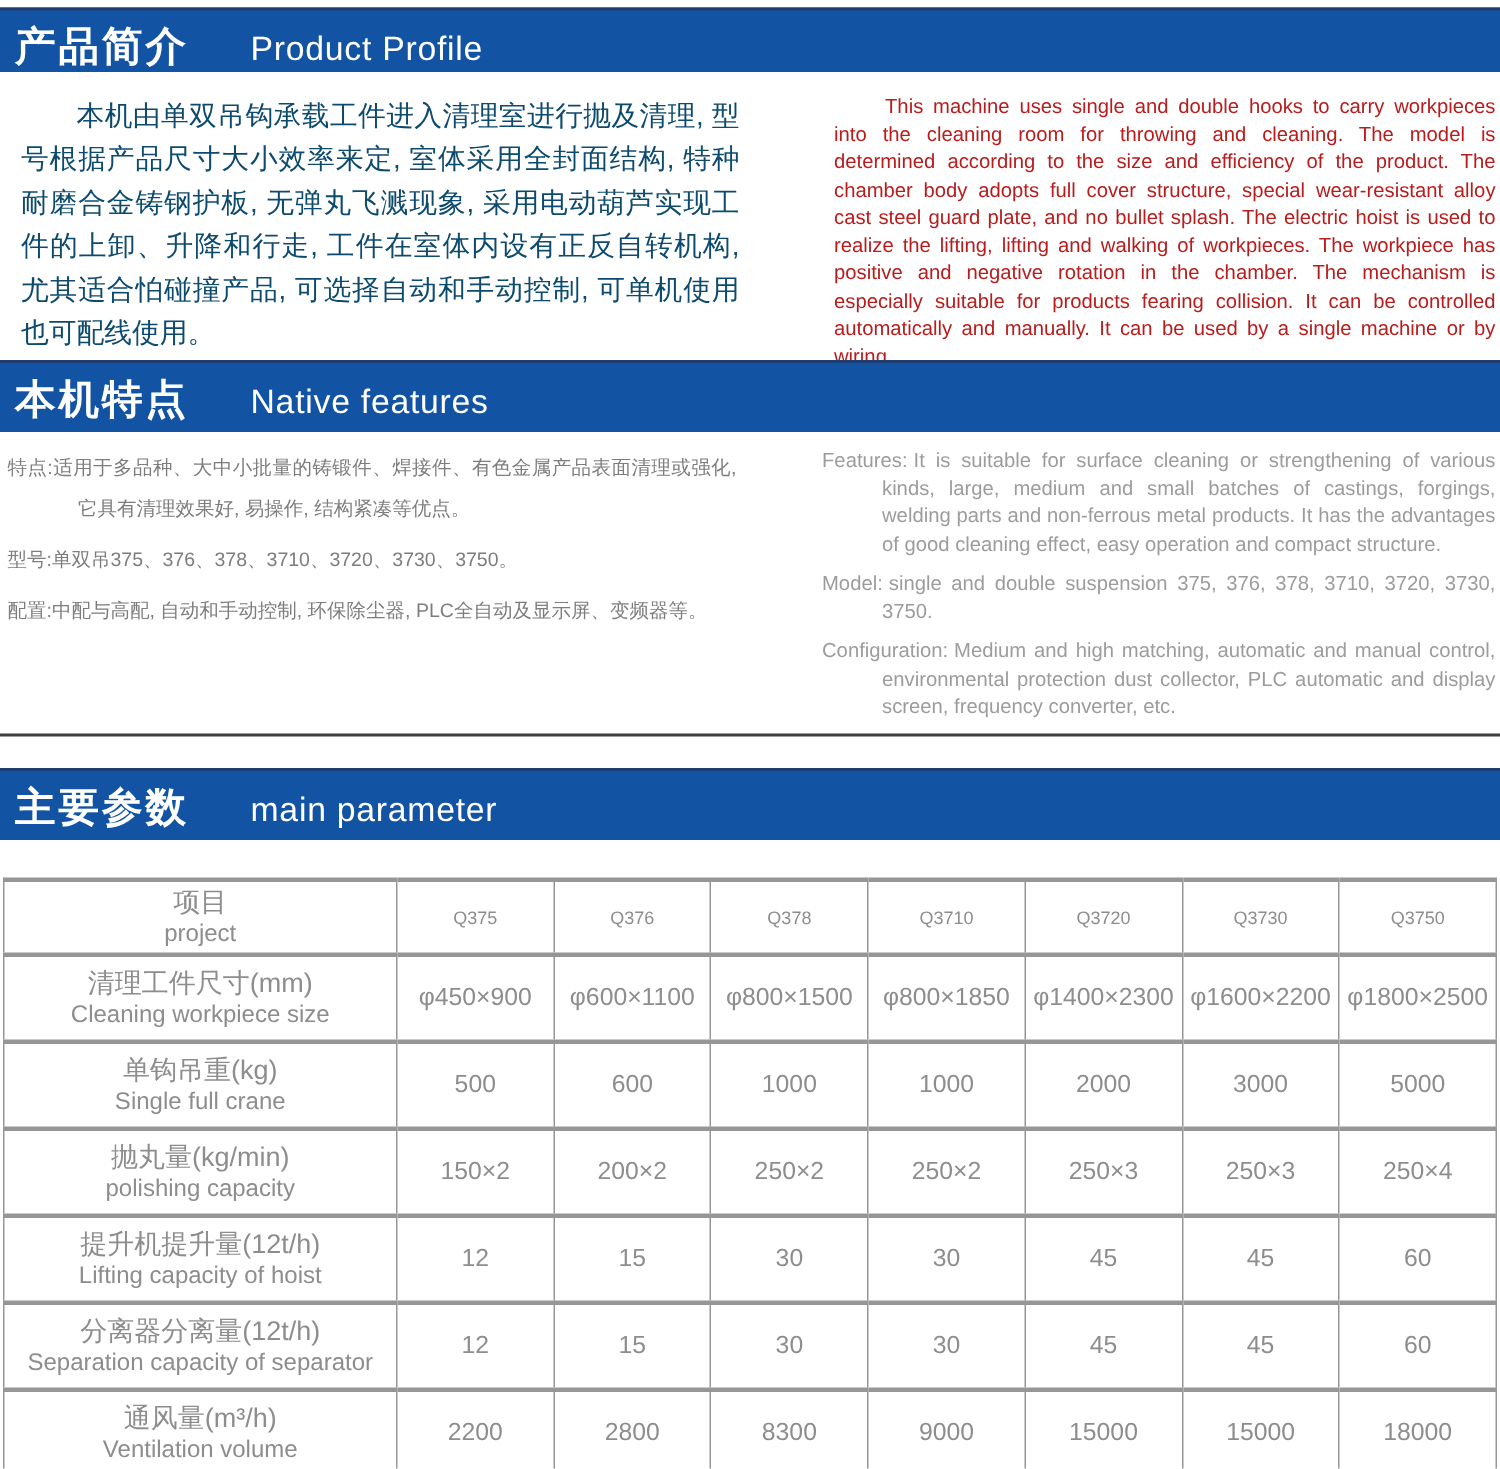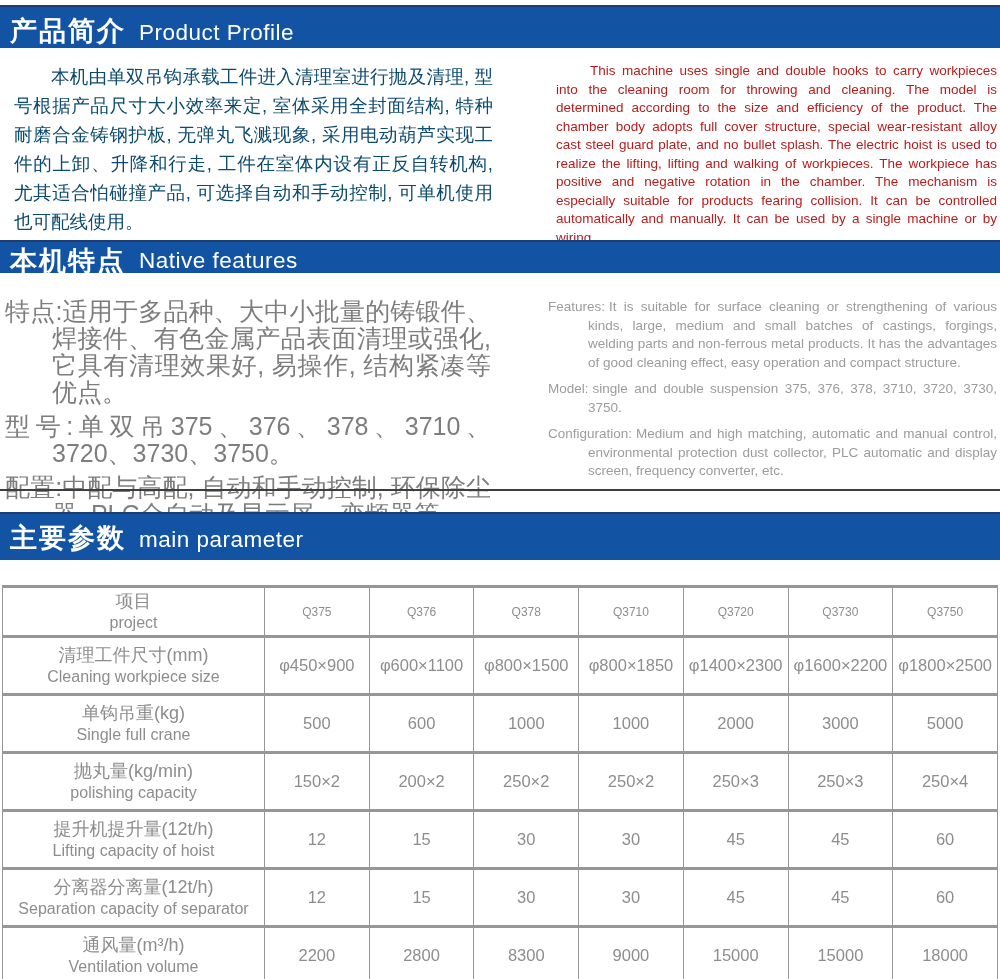--- a/index.html
+++ b/index.html
@@ -3,40 +3,40 @@
 <meta charset="utf-8">
 <style>
   html,body{margin:0;padding:0;}
   body{
     width:1000px;height:979px;position:relative;background:#ffffff;
     font-family:"Liberation Sans","DejaVu Sans",sans-serif;overflow:hidden;
   }
   .bar{
     position:absolute;left:0;width:1000px;box-sizing:border-box;
     background:#1254a3;border-top:2px solid #1c3c72;color:#ffffff;
-    display:flex;align-items:baseline;padding:6px 0 0 10px;
+    display:flex;align-items:baseline;padding:6px 0 0 10px;gap:28px;
   }
   .bar-1{top:5px;height:43px;}
-  .bar-2{top:240px;height:33px;align-items:center;}
+  .bar-2{top:240px;height:48px;}
   .bar-3{top:512px;height:48px;}
   .t-zh{font-size:27px;font-weight:700;letter-spacing:2px;}
   .t-en{font-size:22.5px;font-weight:400;margin-left:13px;letter-spacing:.5px;}
 
   .sec1-zh{
     position:absolute;top:62px;left:14px;width:479px;
     font-size:18.5px;line-height:29px;color:#0c4a6e;
     text-align:justify;text-indent:2em;
   }
   .sec1-en{
     position:absolute;top:62px;left:556px;width:441px;
     font-size:13.5px;line-height:18.5px;color:#b91c1c;
     text-align:justify;text-indent:34px;
   }
   .sec2-zh{position:absolute;top:298px;left:5px;width:486px;
-    font-size:25px;line-height:27px;color:#7d7d7d;}
+    font-size:13px;line-height:27px;color:#7d7d7d;}
   .sec2-zh .item{margin:0 0 7px 0;padding-left:47px;text-indent:-47px;text-align:justify;}
   .sec2-en{position:absolute;top:298px;left:548px;width:449px;
     font-size:13.5px;line-height:18.5px;color:#9c9c9c;}
   .sec2-en .item{margin:0 0 8px 0;padding-left:40px;text-indent:-40px;text-align:justify;}
   .sec2-en .lbl{padding-right:4px;}
 
   .divider{position:absolute;top:489px;left:0;width:1000px;height:2px;background:#3e3e3e;}
 
   .param-table{
     position:absolute;top:585px;left:2px;width:996px;

